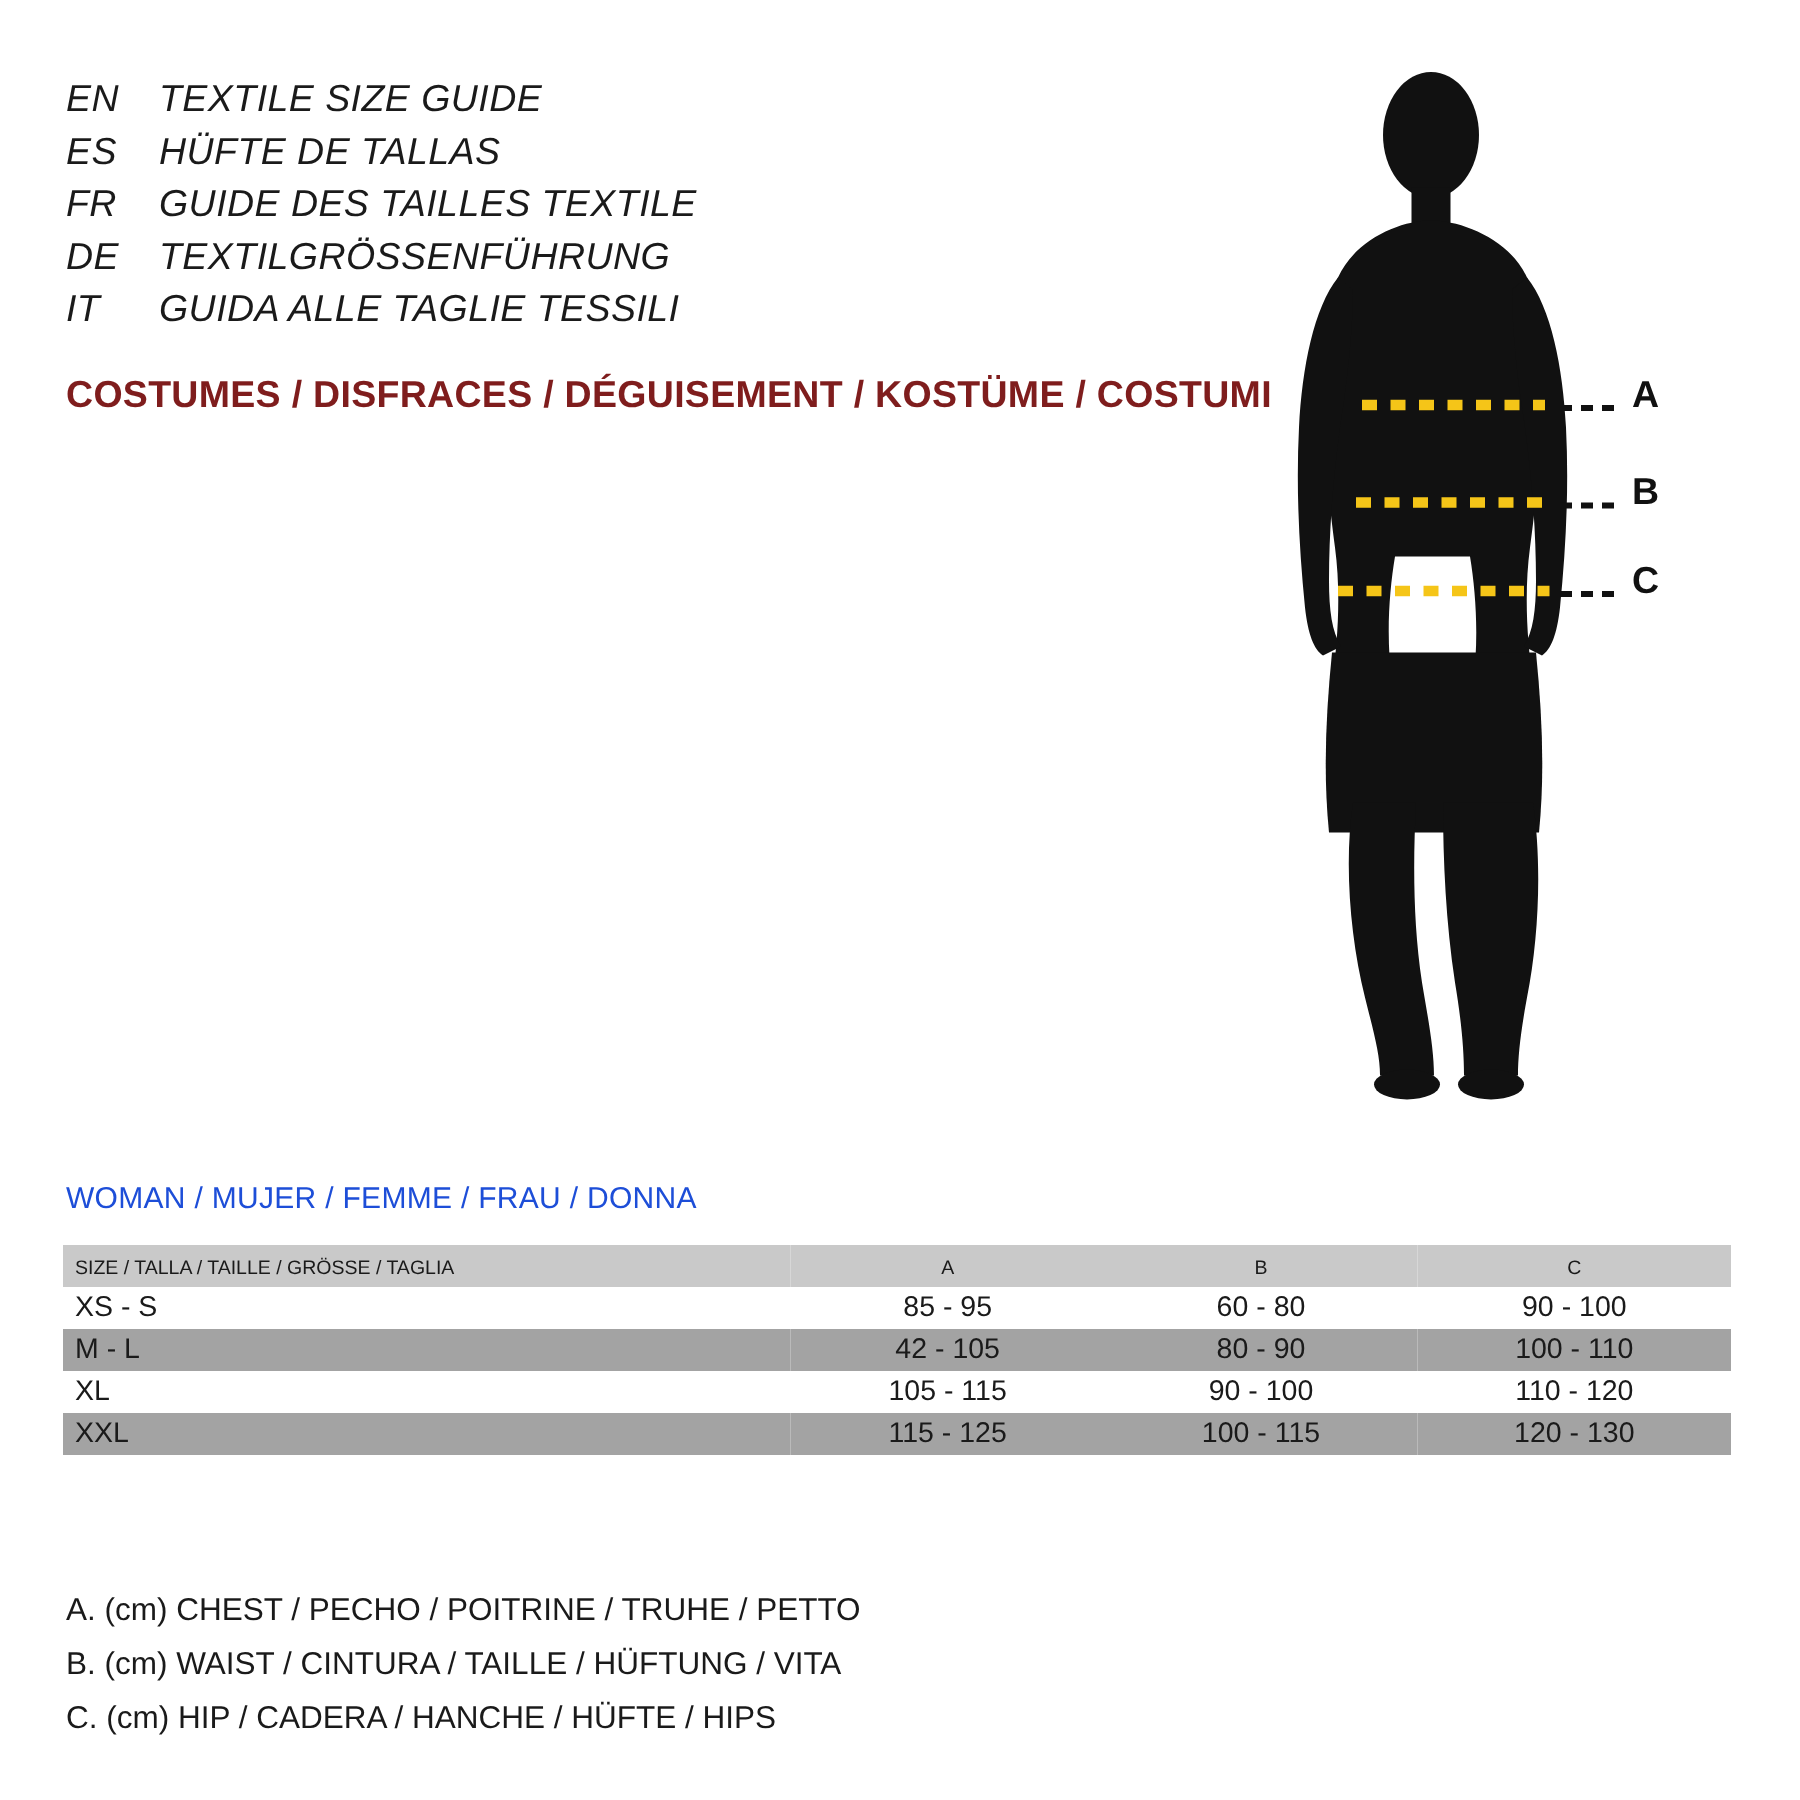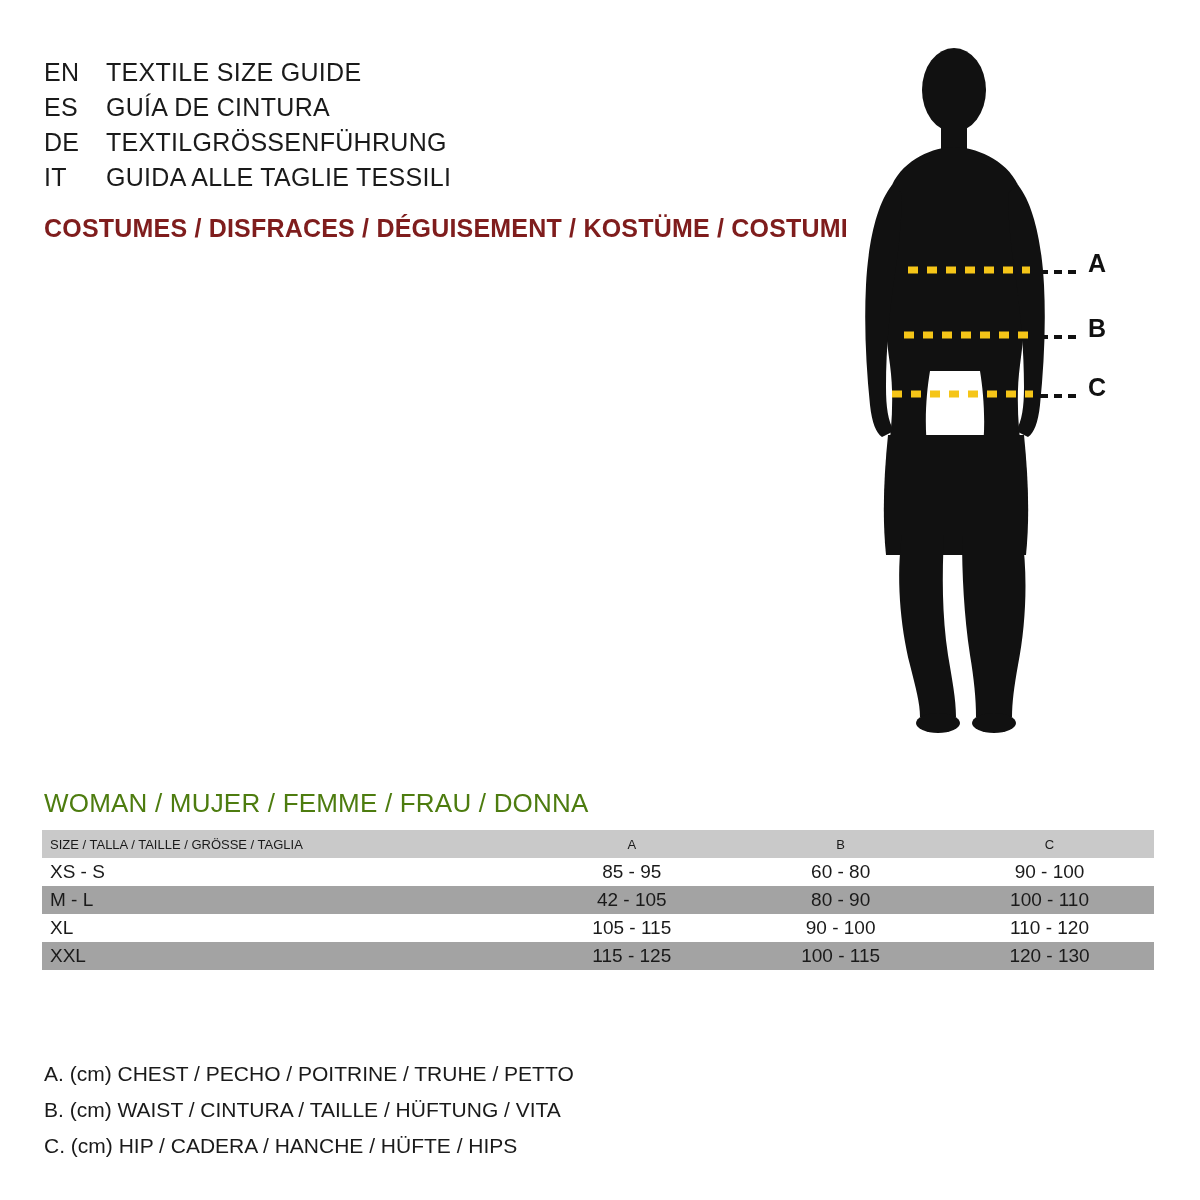--- a/index.html
+++ b/index.html
@@ -23,22 +23,23 @@
 
   
   .lang-block {
     position: absolute;
     left: 44px;
     top: 52px;
     width: 820px;
   }
   .lang-row {
     display: flex;
-    align-items: flex-end;
+    align-items: flex-start;
     height: 35px;
+    font-style: italic;
   }
   .lang-code {
     width: 62px;
     font-size: 25px;
     letter-spacing: 0.3px;
     color: #1a1a1a;
   }
   .lang-text {
     font-size: 25px;
     letter-spacing: 0.3px;
@@ -84,23 +85,23 @@
   }
   .dash-a { left: 210px; top: 235px; width: 36px; }
   .dash-b { left: 210px; top: 300px; width: 36px; }
   .dash-c { left: 210px; top: 359px; width: 36px; }
 
   
   .woman-title {
     position: absolute;
     left: 44px;
     top: 788px;
-    font-size: 26px;
+    font-size: 20px;
     letter-spacing: 0.2px;
-    color: #4d7c0f;
+    color: #1d4ed8;
     white-space: nowrap;
   }
 
   table.size-table {
     position: absolute;
     left: 42px;
     top: 830px;
     width: 1112px;
     border-collapse: collapse;
     font-size: 19px;
@@ -153,21 +154,25 @@
 
 <div class="page">
 
   <div class="lang-block">
     <div class="lang-row">
       <div class="lang-code">EN</div>
       <div class="lang-text">TEXTILE SIZE GUIDE</div>
     </div>
     <div class="lang-row">
       <div class="lang-code">ES</div>
-      <div class="lang-text">GUÍA DE CINTURA</div>
+      <div class="lang-text">HÜFTE DE TALLAS</div>
+    </div>
+    <div class="lang-row">
+      <div class="lang-code">FR</div>
+      <div class="lang-text">GUIDE DES TAILLES TEXTILE</div>
     </div>
     <div class="lang-row">
       <div class="lang-code">DE</div>
       <div class="lang-text">TEXTILGRÖSSENFÜHRUNG</div>
     </div>
     <div class="lang-row">
       <div class="lang-code">IT</div>
       <div class="lang-text">GUIDA ALLE TAGLIE TESSILI</div>
     </div>
     <div class="costumes-line">COSTUMES / DISFRACES / DÉGUISEMENT / KOSTÜME / COSTUMI</div>

